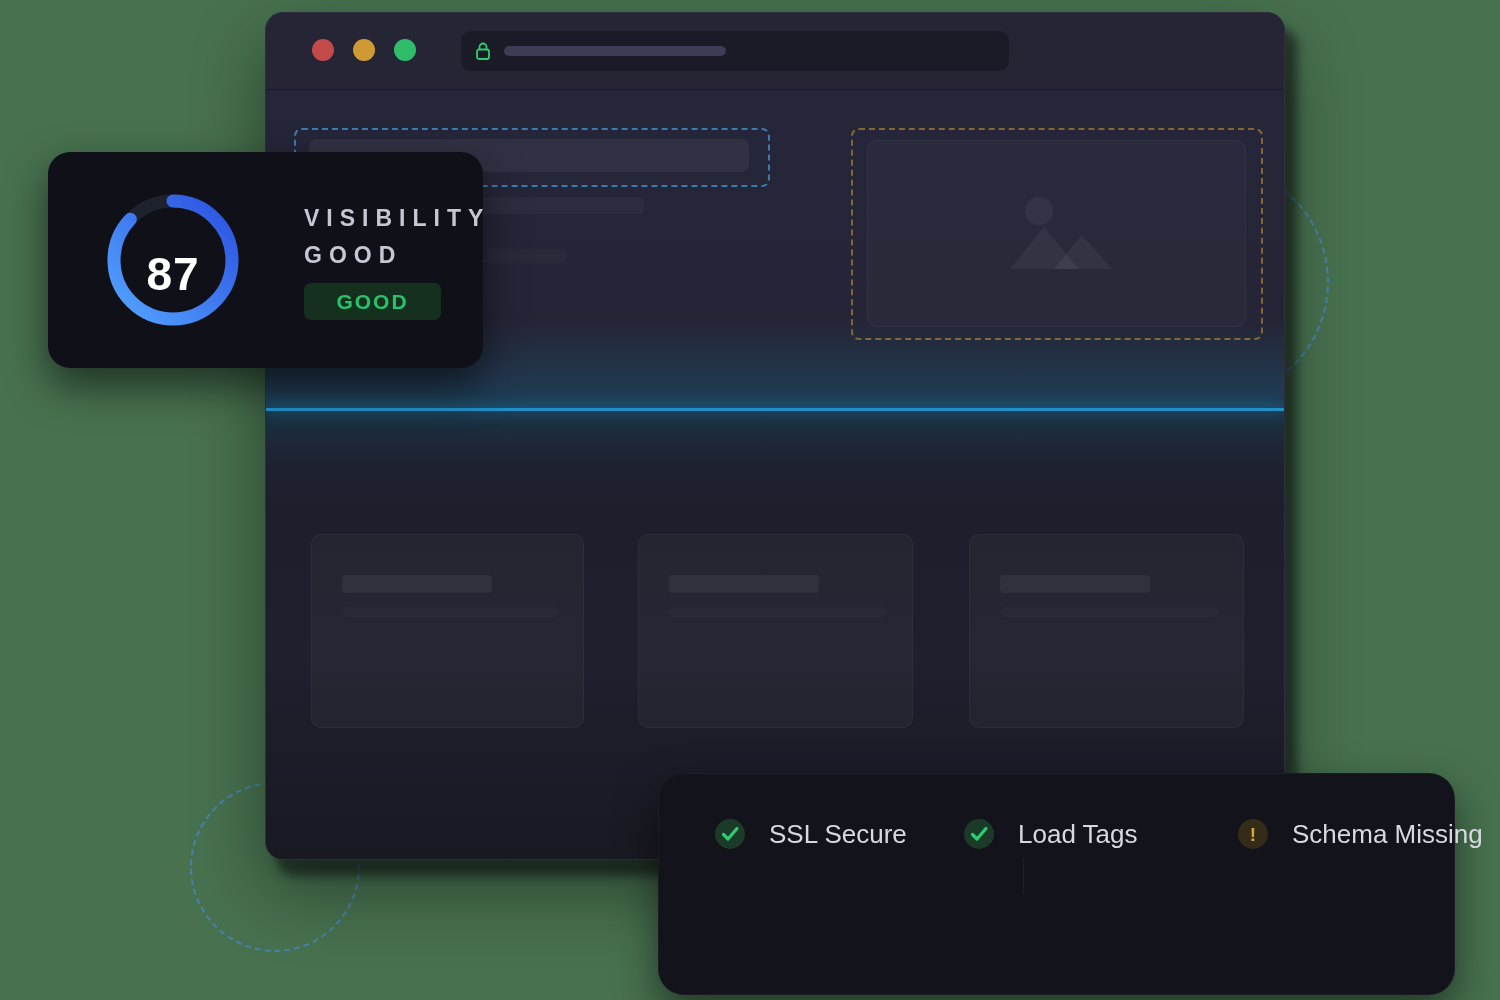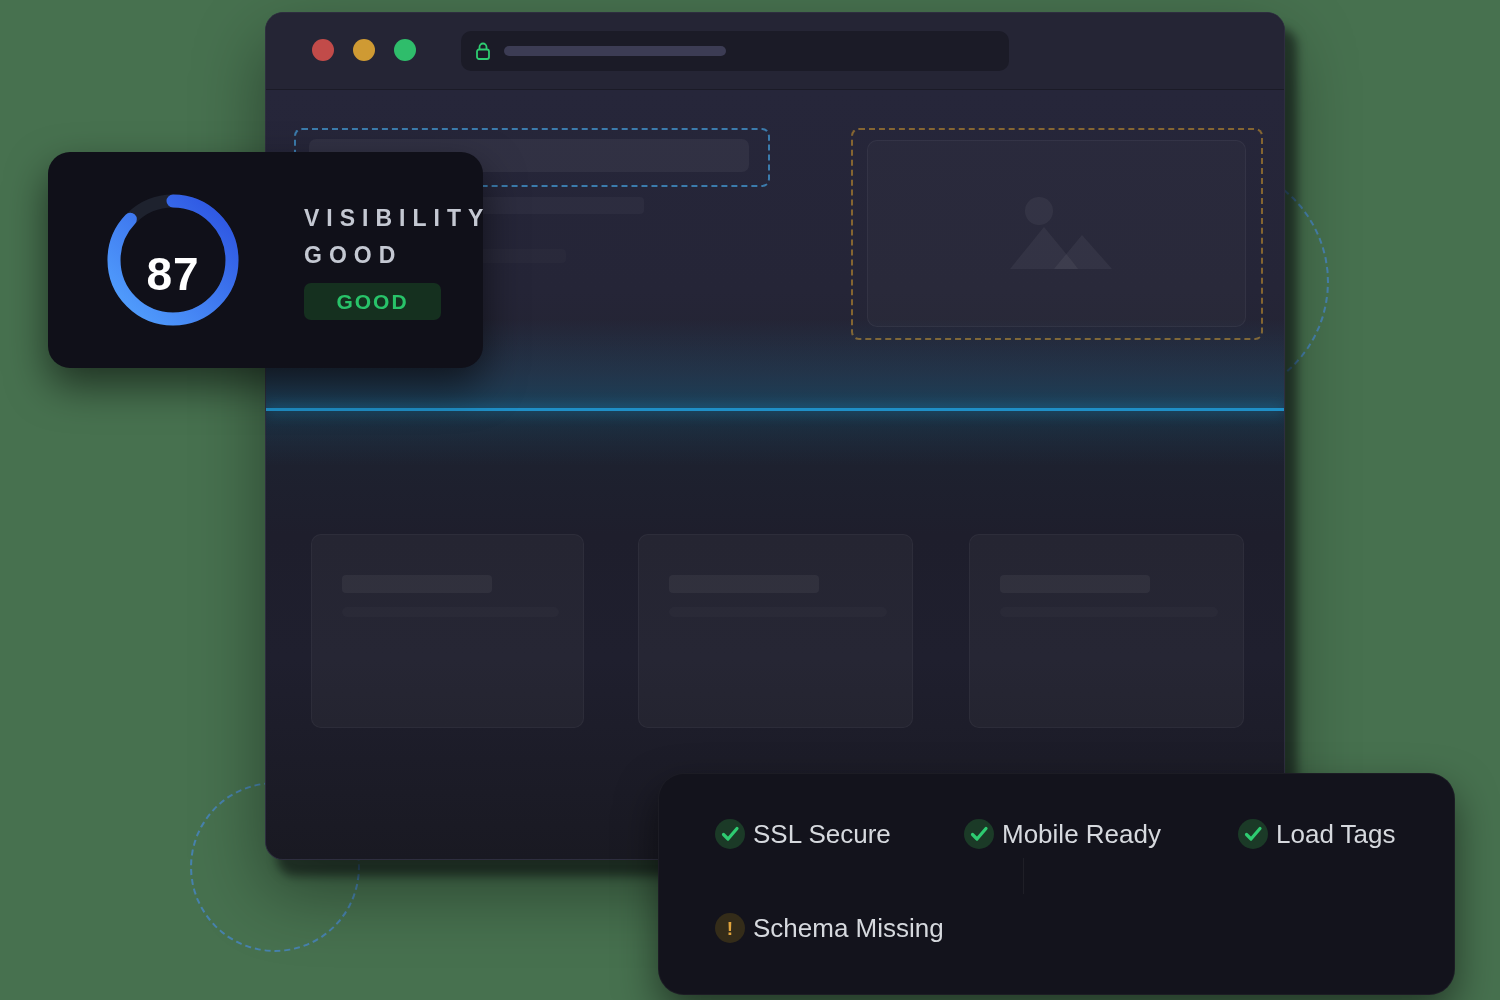--- a/index.html
+++ b/index.html
@@ -98,21 +98,21 @@
   }
 
   
   .status-panel{
     position:absolute;left:658px;top:773px;width:797px;height:222px;border-radius:26px;z-index:3;
     background:#13131c;border:1px solid rgba(255,255,255,.04);box-sizing:border-box;
     box-shadow:0 18px 40px rgba(0,0,0,.5);
     display:grid;grid-template-columns:249px 274px auto;grid-auto-rows:94px;
     padding:45px 0 0 56px;
   }
-  .status-item{display:flex;align-items:center;gap:8px;height:30px;}
+  .status-item{display:flex;align-items:center;gap:24px;height:30px;}
   .badge{width:30px;height:30px;border-radius:50%;flex:0 0 auto;
     display:flex;align-items:center;justify-content:center;}
   .badge.pass{background:#1b3a27;}
   .badge.warn{background:#342c19;}
   .badge.warn .glyph{color:#e0a43c;font-size:19px;font-weight:bold;line-height:1;}
   .status-item .label{font-size:26px;color:#d6d9de;white-space:nowrap;}
   .panel-divider{position:absolute;left:364px;top:84px;width:1px;height:36px;background:rgba(255,255,255,.05);}
 </style>
 </head>
 <body>
@@ -196,28 +196,20 @@
 
   <div class="status-item">
     <span class="badge pass">
       <svg width="30" height="30" viewBox="0 0 30 30">
           <path d="M8.5 15.5 l4.5 4.5 l9 -10.5" fill="none" stroke="#2ecc71" stroke-width="3.2" stroke-linecap="round" stroke-linejoin="round"></path>
         </svg>
     </span>
     <span class="label">SSL Secure</span>
   </div>
 
-  <div class="status-item">
-    <span class="badge pass">
-      <svg width="30" height="30" viewBox="0 0 30 30">
-          <path d="M8.5 15.5 l4.5 4.5 l9 -10.5" fill="none" stroke="#2ecc71" stroke-width="3.2" stroke-linecap="round" stroke-linejoin="round"></path>
-        </svg>
-    </span>
-    <span class="label">Mobile Ready</span>
-  </div>
 
   <div class="status-item">
     <span class="badge pass">
       <svg width="30" height="30" viewBox="0 0 30 30">
           <path d="M8.5 15.5 l4.5 4.5 l9 -10.5" fill="none" stroke="#2ecc71" stroke-width="3.2" stroke-linecap="round" stroke-linejoin="round"></path>
         </svg>
     </span>
     <span class="label">Load Tags</span>
   </div>
 

